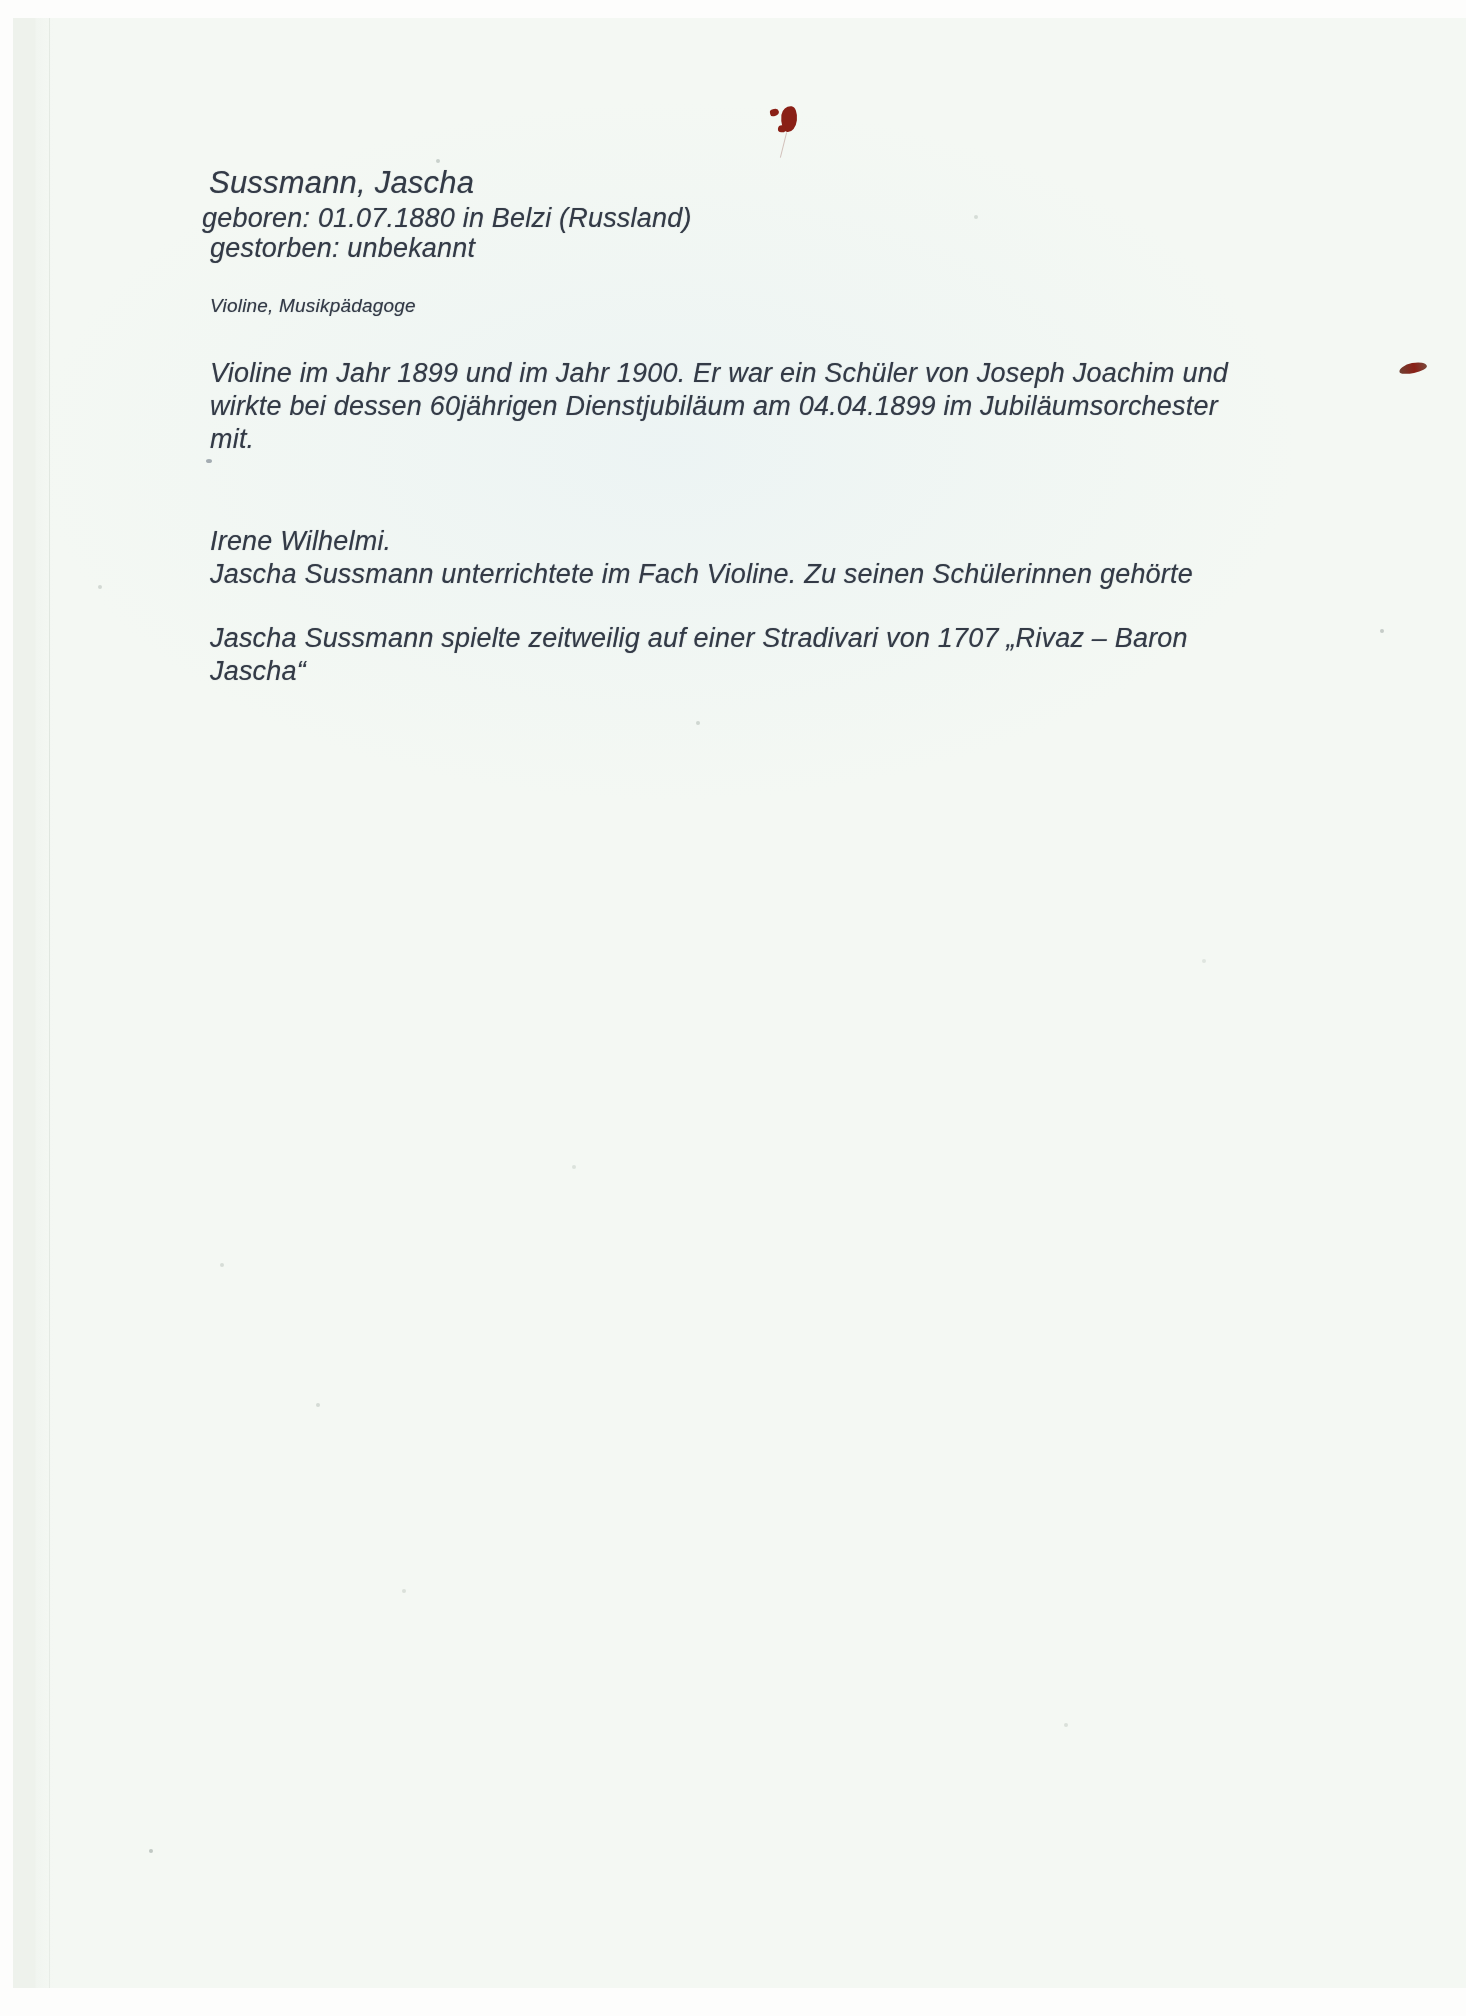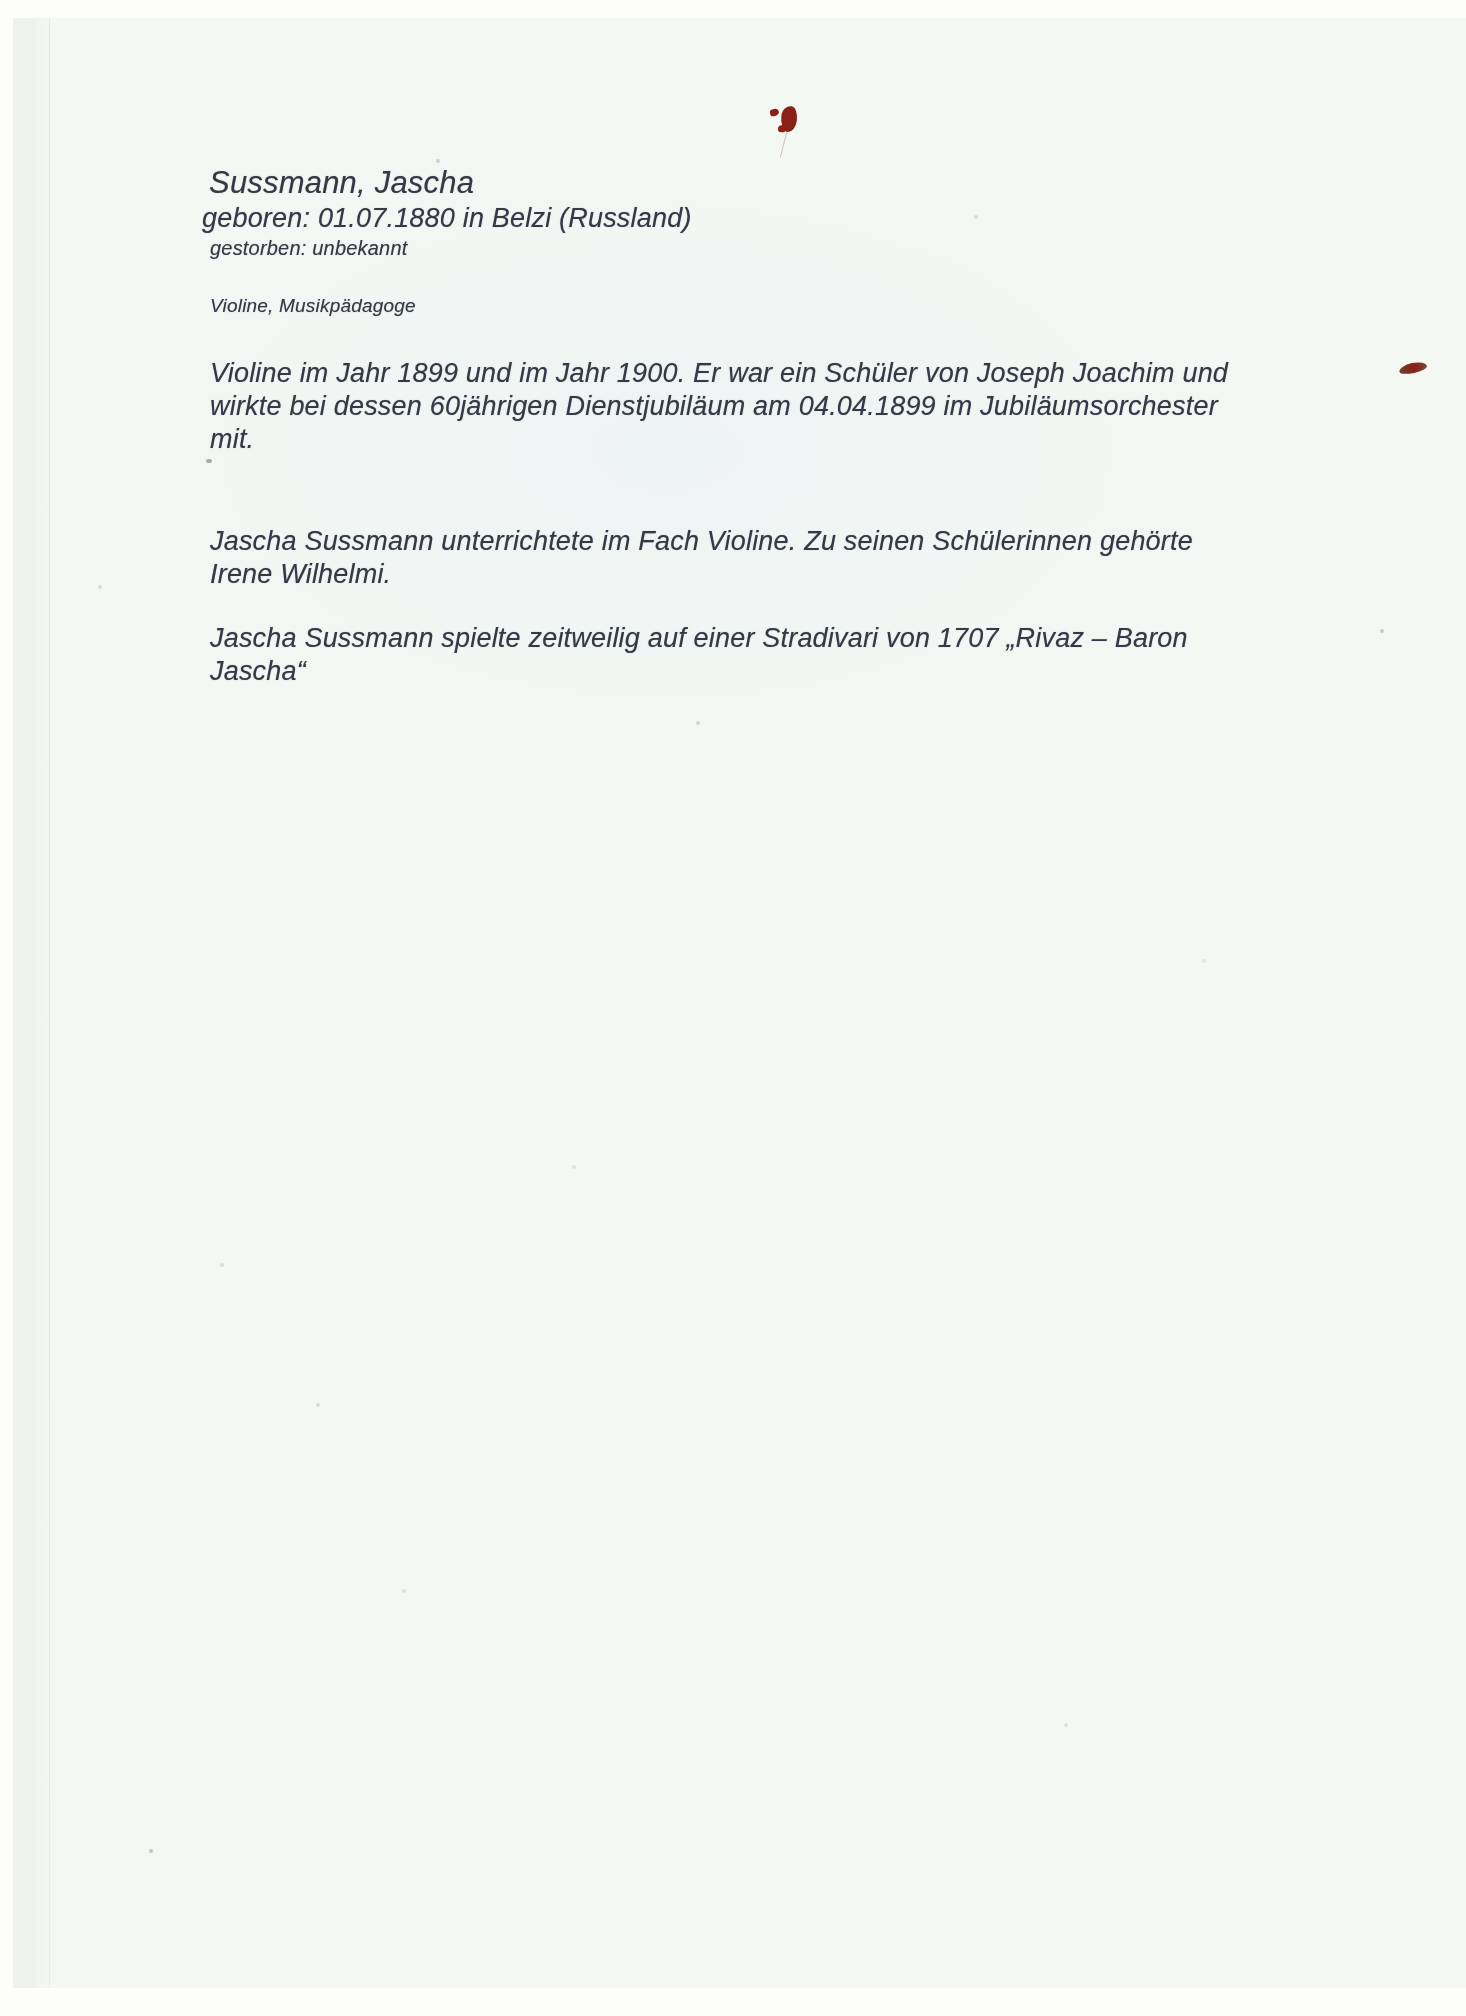--- a/index.html
+++ b/index.html
@@ -47,21 +47,21 @@
     text-shadow: 0 0 1px rgba(45, 55, 75, 0.45);
     letter-spacing: 0.2px;
   }
   .title {
     left: 196px;
     top: 148px;
     font-size: 31px;
     line-height: 34px;
   }
   .line-birth      { left: 189px; top: 184px; font-size: 27px; line-height: 33px; }
-  .line-death      { left: 197px; top: 214px; font-size: 20px; line-height: 33px; }
+  .line-death      { left: 197px; top: 214px; font-size: 27px; line-height: 33px; }
   .line-profession { left: 197px; top: 271px; font-size: 19px; line-height: 33px; }
   .para {
     position: absolute;
     left: 197px;
     font-size: 27px;
     line-height: 33px;
     color: var(--text-ink, #333a46);
     text-shadow: 0 0 1px rgba(45, 55, 75, 0.45);
     letter-spacing: 0.2px;
   }
@@ -167,22 +167,22 @@
     <div class="textline line-death">gestorben: unbekannt</div>
     <div class="textline line-profession">Violine, Musikpädagoge</div>
 
     <div class="para para-1">
       <div>Violine im Jahr 1899 und im Jahr 1900. Er war ein Schüler von Joseph Joachim und</div>
       <div>wirkte bei dessen 60jährigen Dienstjubiläum am 04.04.1899 im Jubiläumsorchester</div>
       <div>mit.</div>
     </div>
 
     <div class="para para-2">
+      <div>Irene Wilhelmi.</div>
       <div>Jascha Sussmann unterrichtete im Fach Violine. Zu seinen Schülerinnen gehörte</div>
-      <div>Irene Wilhelmi.</div>
     </div>
 
     <div class="para para-3">
       <div>Jascha Sussmann spielte zeitweilig auf einer Stradivari von 1707 „Rivaz – Baron</div>
       <div>Jascha“</div>
     </div>
 
     <div class="stray-dot"></div>
     <div class="ink-blot-small"></div>
     <div class="ink-blot-large"></div>

